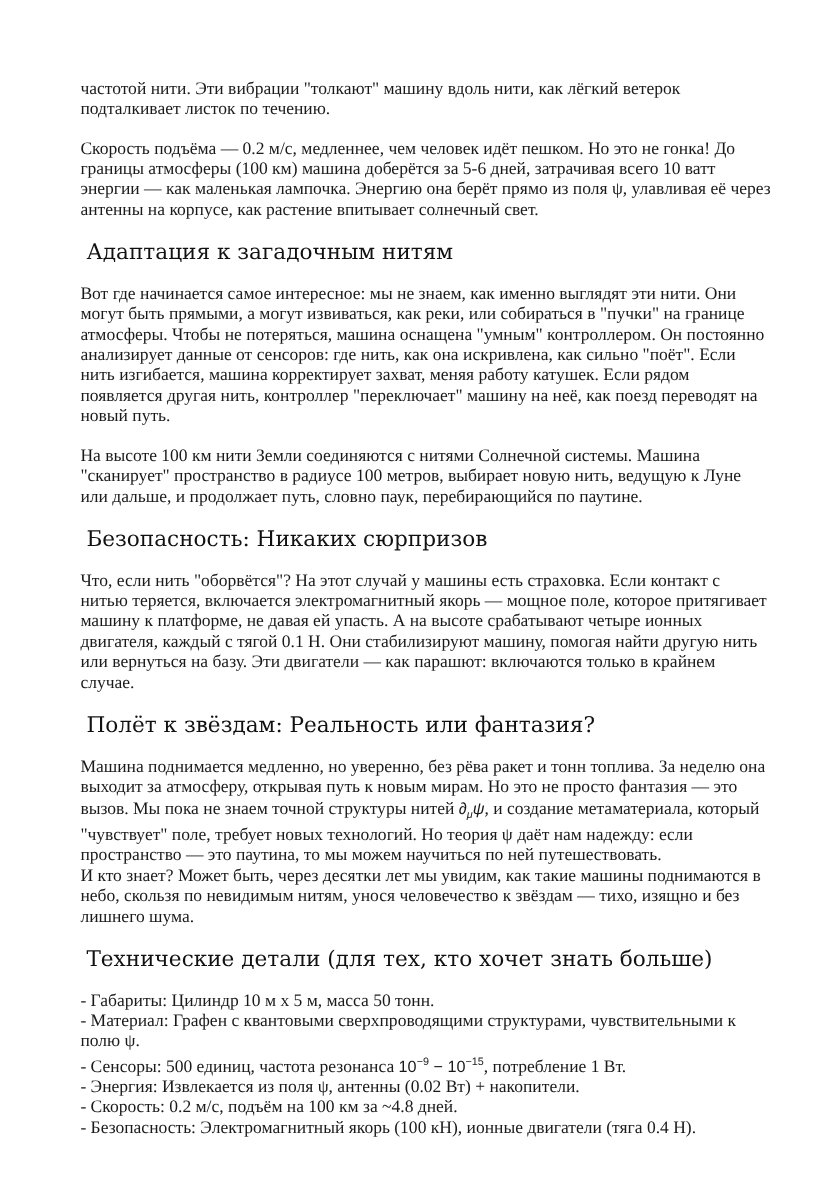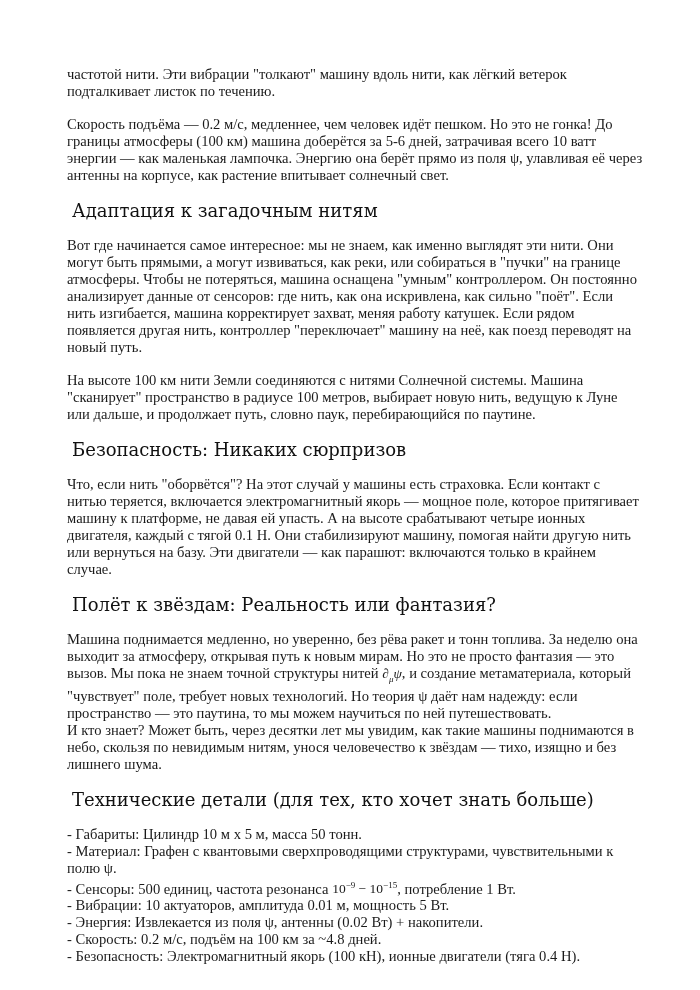--- a/index.html
+++ b/index.html
@@ -7,21 +7,21 @@
   .page {
     position: absolute; left: 67px; top: 66px; width: 576px;
     font-family: "Liberation Serif", serif; font-size: 14.6px; line-height: 17px; color: #1a1a1a;
   }
   p { margin: 0 0 16px 0; }
   p.tight { margin-bottom: 0; }
   h2 {
     font-family: "DejaVu Serif", serif; font-weight: normal; font-size: 18px;
     line-height: 22px; color: #111; margin: 4px 0 15px 5px;
   }
-  .math { font-family: Liberation Serif, serif; font-style: italic; font-size: 13.5px; }
+  .math { font-family: Liberation Sans, sans-serif; font-style: italic; font-size: 13.5px; }
   .math sup { font-size: 9px; font-style: normal; }
   .math sub { font-size: 9px; }
   ul.specs { list-style: none; margin: 0; padding: 0; }
   ul.specs li { margin: 0; }
 </style>
 </head>
 <body>
 
 <div class="page">
 
@@ -37,18 +37,17 @@
 
   <h2>Полёт к звёздам: Реальность или фантазия?</h2>
   <p class="tight"><span>Машина поднимается медленно, но уверенно, без рёва ракет и тонн топлива. За неделю она выходит за атмосферу, открывая путь к новым мирам. Но это не просто фантазия — это вызов. Мы пока не знаем точной структуры нитей </span><span class="math">∂<sub>μ</sub>ψ</span><span>, и создание метаматериала, который "чувствует" поле, требует новых технологий. Но теория ψ даёт нам надежду: если пространство — это паутина, то мы можем научиться по ней путешествовать.</span></p>
   <p>И кто знает? Может быть, через десятки лет мы увидим, как такие машины поднимаются в небо, скользя по невидимым нитям, унося человечество к звёздам — тихо, изящно и без лишнего шума.</p>
 
   <h2>Технические детали (для тех, кто хочет знать больше)</h2>
   <ul class="specs">
     <li>- Габариты: Цилиндр 10 м x 5 м, масса 50 тонн.</li>
     <li>- Материал: Графен с квантовыми сверхпроводящими структурами, чувствительными к полю ψ.</li>
     <li><span>- Сенсоры: 500 единиц, частота резонанса </span><span class="math" style="font-style:normal">10<sup>−9</sup> − 10<sup>−15</sup></span><span>, потребление 1 Вт.</span></li>
-    <li>- Вибрации: 10 актуаторов, амплитуда 0.01 м, мощность 5 Вт.</li>
     <li>- Энергия: Извлекается из поля ψ, антенны (0.02 Вт) + накопители.</li>
     <li>- Скорость: 0.2 м/с, подъём на 100 км за ~4.8 дней.</li>
     <li>- Безопасность: Электромагнитный якорь (100 кН), ионные двигатели (тяга 0.4 Н).</li>
   </ul>
 </div>
 
 </body></html>

